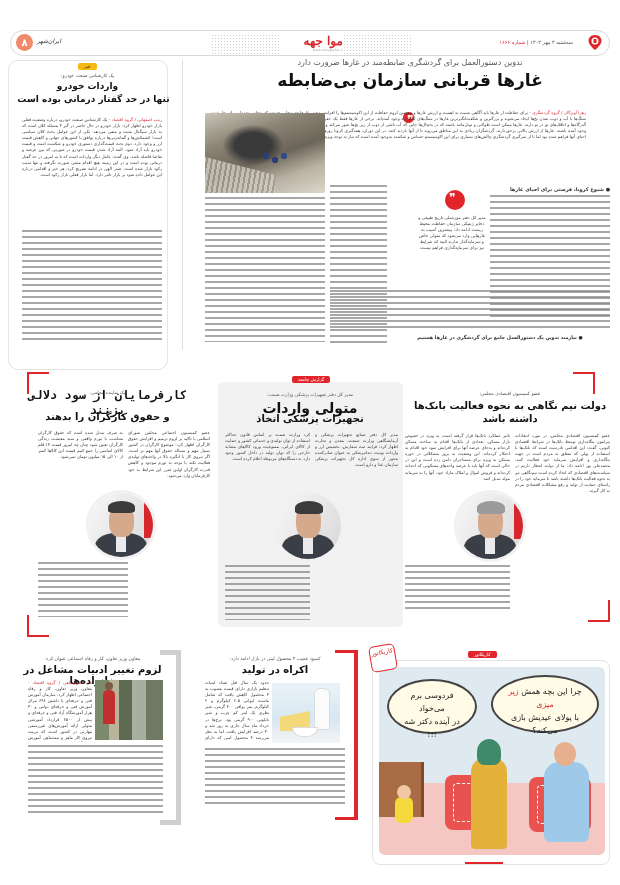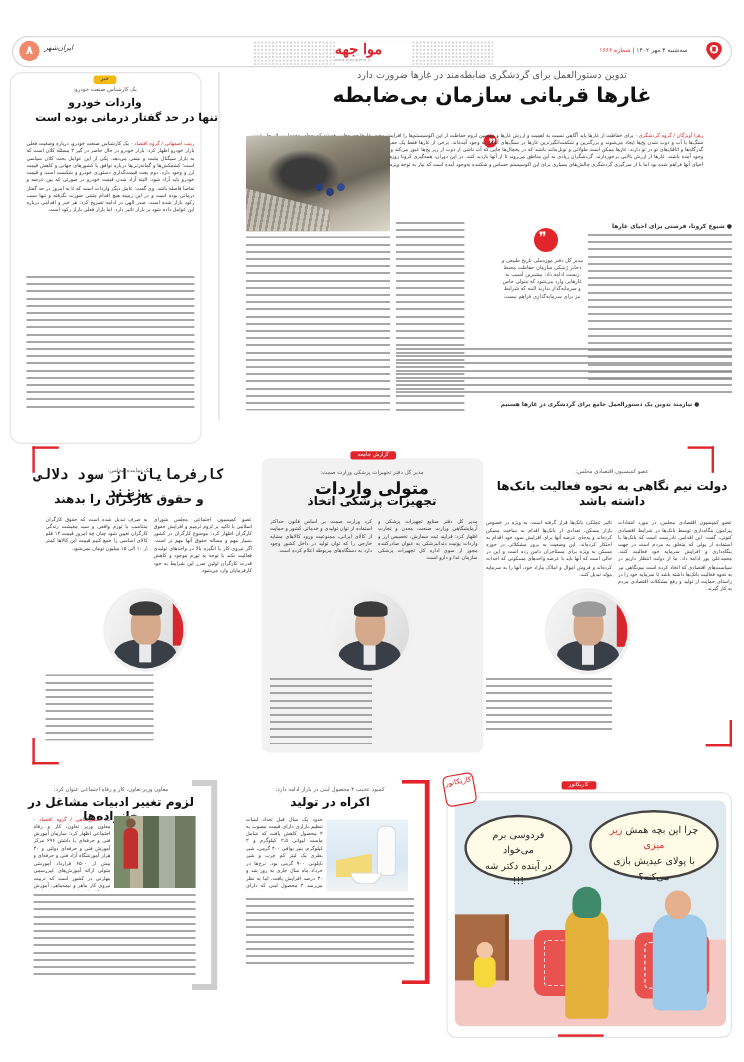--- a/index.html
+++ b/index.html
@@ -10,21 +10,21 @@
   .txt { font-size: 4.2px; line-height: 6.1px; color: #333; text-align: justify; }
   .lines { background: repeating-linear-gradient(to bottom, #8a8a8a 0 1.6px, transparent 1.6px 6px); opacity: .75; }
 
   
   .header { left: 10px; top: 30px; width: 600px; height: 26px; border: 1.5px solid #d9d9d9; border-radius: 13px; background: #fff; }
   .header .pin { position: absolute; right: 6px; top: 3px; width: 16px; height: 17px; }
   .header .date { position: absolute; right: 36px; top: 8px; font-size: 5px; color: #444; white-space: nowrap; }
   .header .date .num { color: #e1252b; }
   .header .logo-zone { position: absolute; left: 200px; top: 3px; width: 200px; height: 20px;
     background-image: radial-gradient(#cfcfcf 0.6px, transparent 0.7px); background-size: 3px 3px; }
-  .header .logo { position: absolute; left: 68px; top: 1px; width: 64px; height: 19px; background: #fff; text-align: left; }
+  .header .logo { position: absolute; left: 68px; top: 1px; width: 64px; height: 19px; background: #fff; text-align: right; }
   .header .logo .name { font-family: "DejaVu Serif", serif; font-weight: bold; color: #d7262c; font-size: 12px; line-height: 13px; }
   .header .logo .url { font-size: 3px; color: #999; letter-spacing: .3px; direction: ltr; }
   .header .page-num { position: absolute; left: 5px; top: 3px; width: 17px; height: 17px; border-radius: 50%; background: #f08a6a; color: #fff; font-size: 10px; font-weight: bold; text-align: center; line-height: 17px; }
   .header .section { position: absolute; left: 26px; top: 6px; font-size: 6px; color: #333; font-style: italic; }
 
   
   .kicker-top { left: 210px; top: 58px; width: 400px; text-align: center; font-size: 8px; color: #555; }
   .headline-main { left: 210px; top: 70px; width: 400px; text-align: center; font-size: 17px; font-weight: bold; color: #111; }
 
   
@@ -133,21 +133,21 @@
 <div class="abs quote-text" style="left:418px; top:215px; width:68px;">مدیر کل دفتر موزه‌ملی تاریخ طبیعی و ذخایر ژنتیکی سازمان حفاظت محیط زیست ادامه داد: بیشترین آسیب به غارهایی وارد می‌شود که متولی خاص و سرمایه‌گذار ندارند البته که شرایط نیز برای سرمایه‌گذاری فراهم نیست</div>
 <div class="abs lines" style="left:330px; top:290px; width:280px; height:40px;"></div>
 <div class="abs txt" style="left:400px; top:335px; width:200px; font-weight:bold; font-size:4.8px; text-align:center;">
   ● <span>نیازمند تدوین یک دستورالعمل جامع برای گردشگری در غارها هستیم</span>
 </div>
 
 <div class="abs box-card"></div>
 <div class="abs label-yellow" style="left:78px; top:63px;">خبر</div>
 <div class="abs kicker" style="left:10px; top:73px; width:155px;">یک کارشناس صنعت خودرو:</div>
 <div class="abs h2" style="left:10px; top:81px; width:155px; font-size:9px;">واردات خودرو</div>
-<div class="abs h2" style="left:28px; top:94px; width:155px; font-size:9px;">تنها در حد گفتار درمانی بوده است</div>
+<div class="abs h2" style="left:16px; top:94px; width:155px; font-size:9px;">تنها در حد گفتار درمانی بوده است</div>
 <div class="abs txt" style="left:22px; top:117px; width:140px;">
   <span class="byline">زینب اصفهانی / گروه اقتصاد</span>
   <span>- یک کارشناس صنعت خودرو، درباره وضعیت فعلی بازار خودرو اظهار کرد: بازار خودرو در حال حاضر در گیر ۳ مسئله کلان است که به بازار سیگنال مثبت و منفی می‌دهد. یکی از این عوامل بحث کلان سیاسی است؛ کشمکش‌ها و گمانه‌زنی‌ها درباره توافق با کشورهای جهانی و کاهش قیمت ارز و وجود دارد. دوم بحث قیمت‌گذاری دستوری خودرو و شکست است و قیمت خودرو باید آزاد شود. البته آزاد شدن قیمت خودرو در صورتی که بین عرضه و تقاضا فاصله باشد. وی گفت: عامل دیگر واردات است که تا به امروز در حد گفتار درمانی بوده است و در این زمینه هیچ اقدام مثبتی صورت نگرفته و تنها سبب رکود بازار شده است. صدر الهی در ادامه تصریح کرد: هر خبر و اقدامی درباره این عوامل داده شود بر بازار تاثیر دارد. اما بازار فعلی بازار رکود است.</span>
 </div>
 <div class="abs lines" style="left:22px; top:230px; width:140px; height:110px;"></div>
 
 <div class="abs sep-v" style="left:182px; top:60px; height:290px;"></div>
 
 <div class="abs corner-red" style="left:573px; top:372px; border-top-width:2px; border-right-width:2px;"></div>
 <div class="abs kicker" style="left:410px; top:391px; width:200px;">عضو کمیسیون اقتصادی مجلس:</div>

